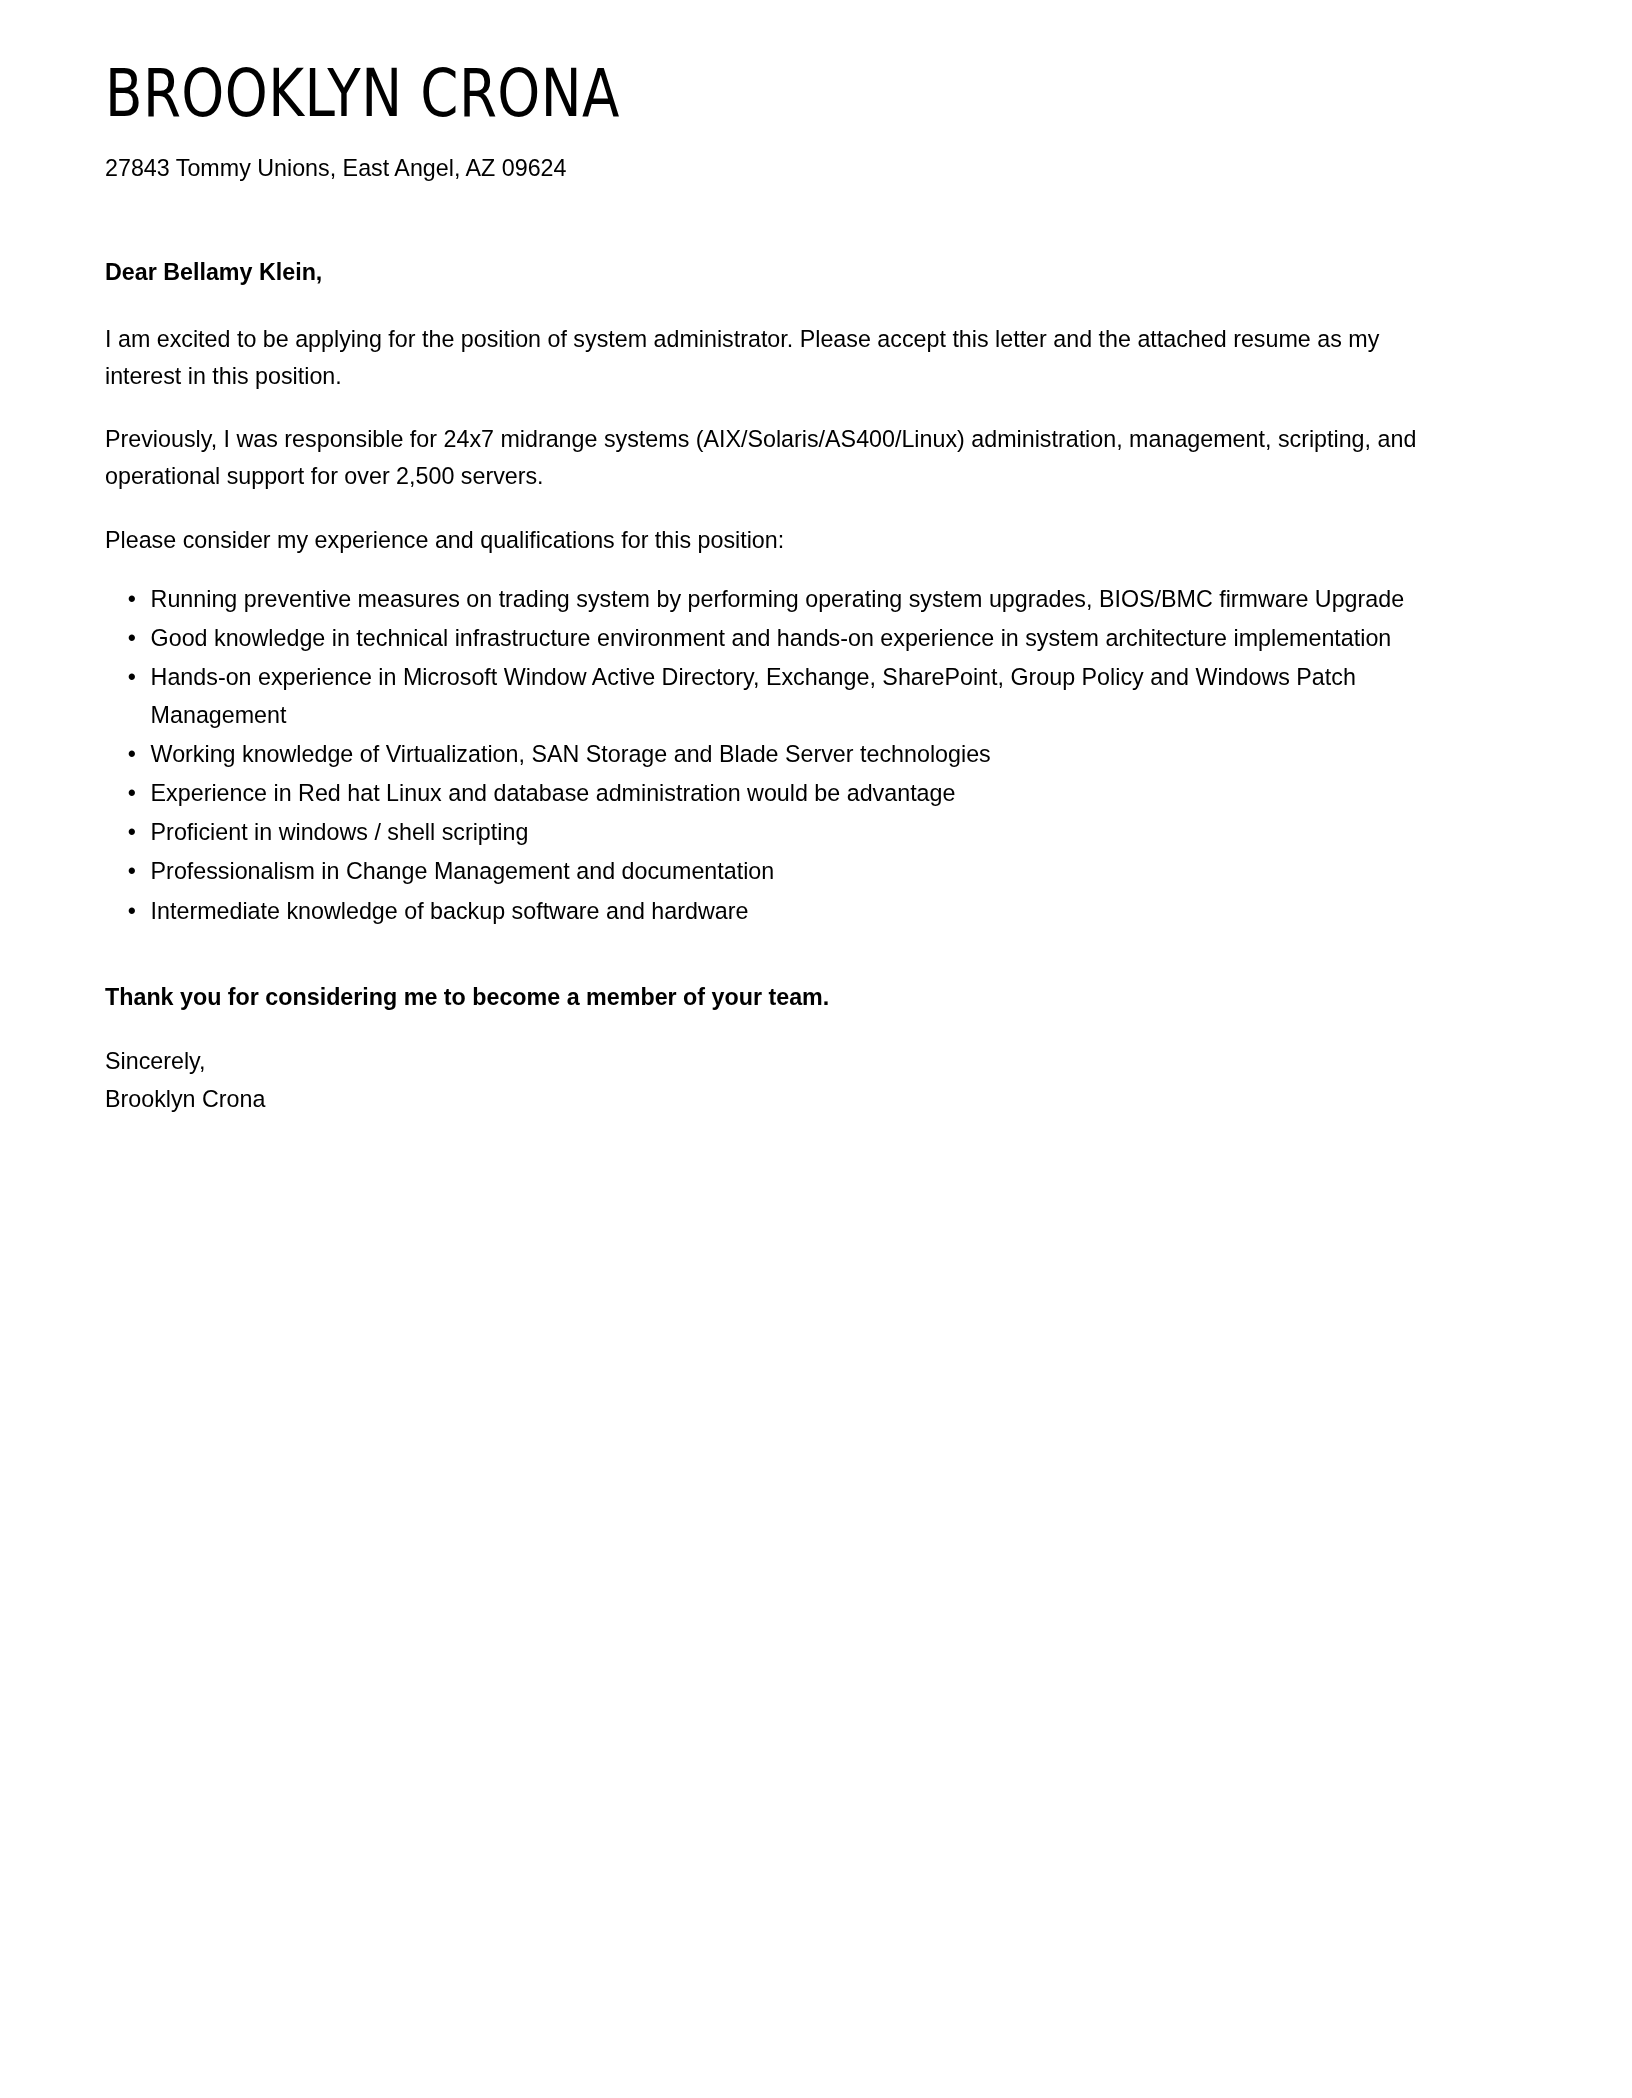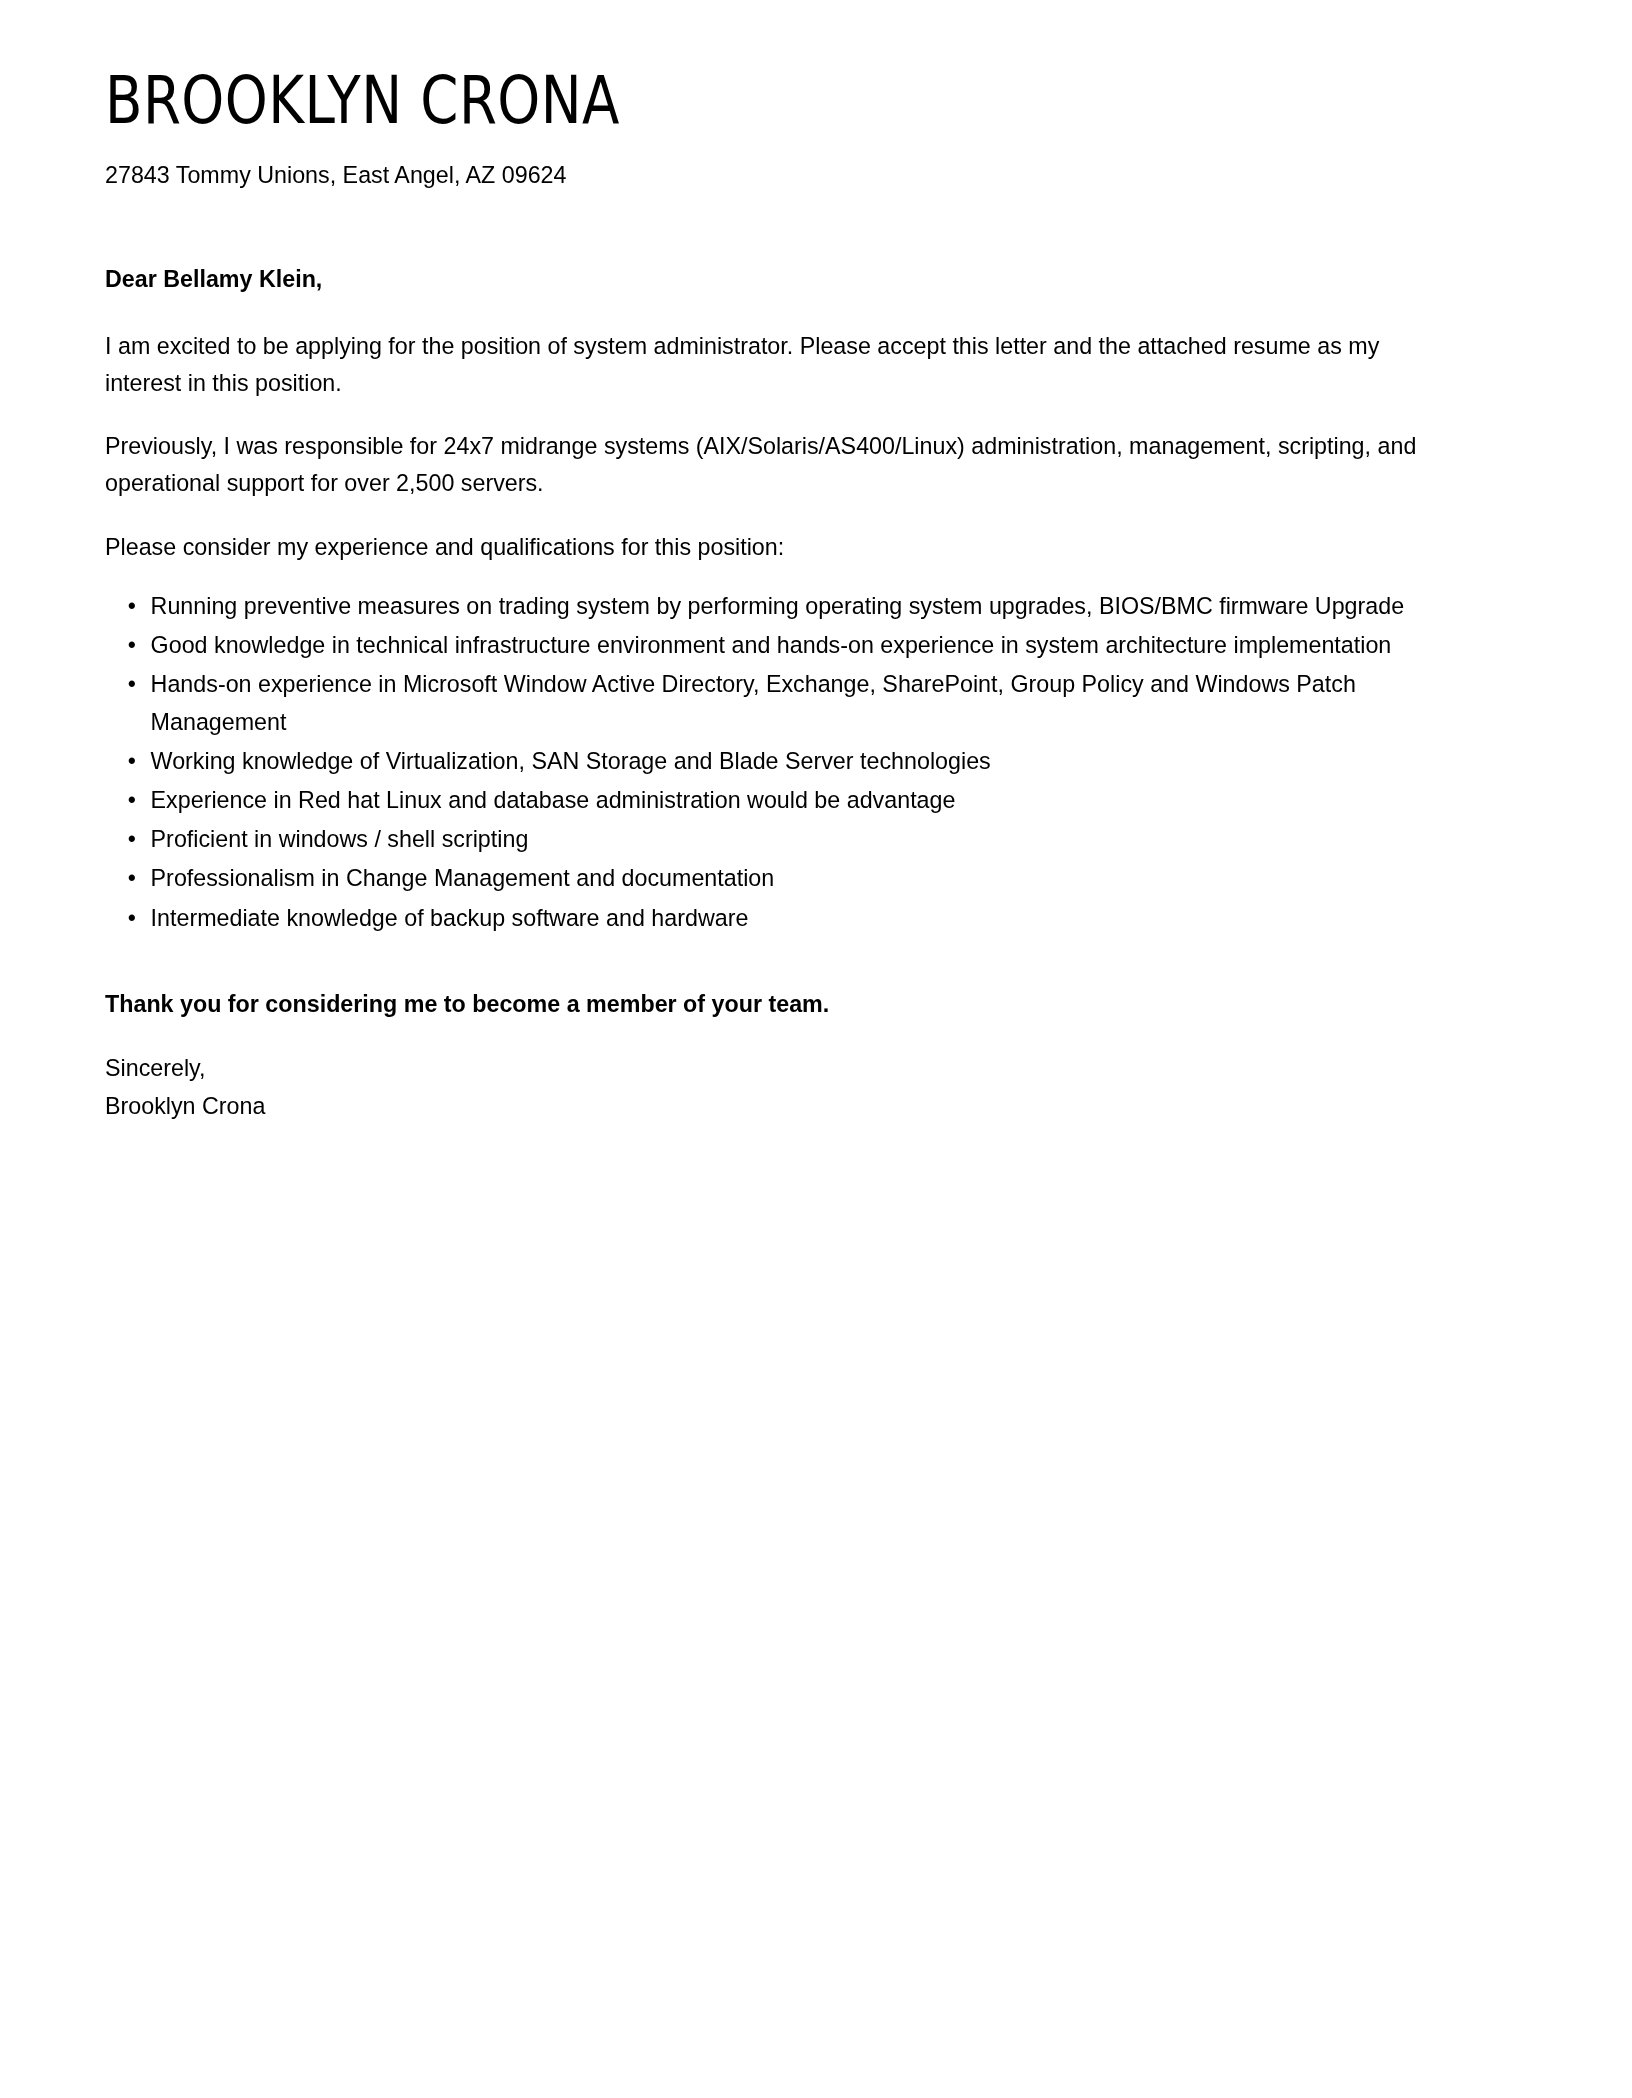--- a/index.html
+++ b/index.html
@@ -21,21 +21,21 @@
     height: 2098px;
     margin: 0 auto;
     background: #ffffff;
     box-sizing: border-box;
     overflow: hidden;
   }
 
   .letter {
     position: absolute;
     left: 105px;
-    top: 8px;
+    top: 1px;
     width: 1400px;
   }
 
   
   .name-header {
     font-family: "DejaVu Sans Condensed", "Liberation Sans Narrow", "Liberation Sans", sans-serif;
     font-size: 66px;
     font-weight: 400;
     letter-spacing: 0.5px;
     line-height: 1.05;

